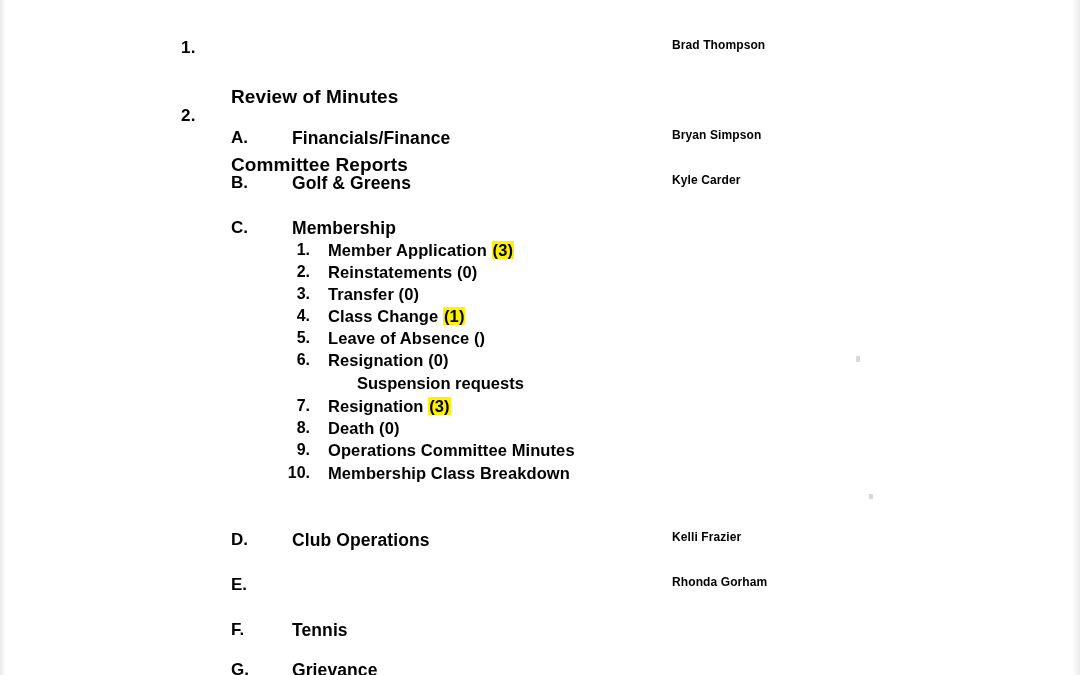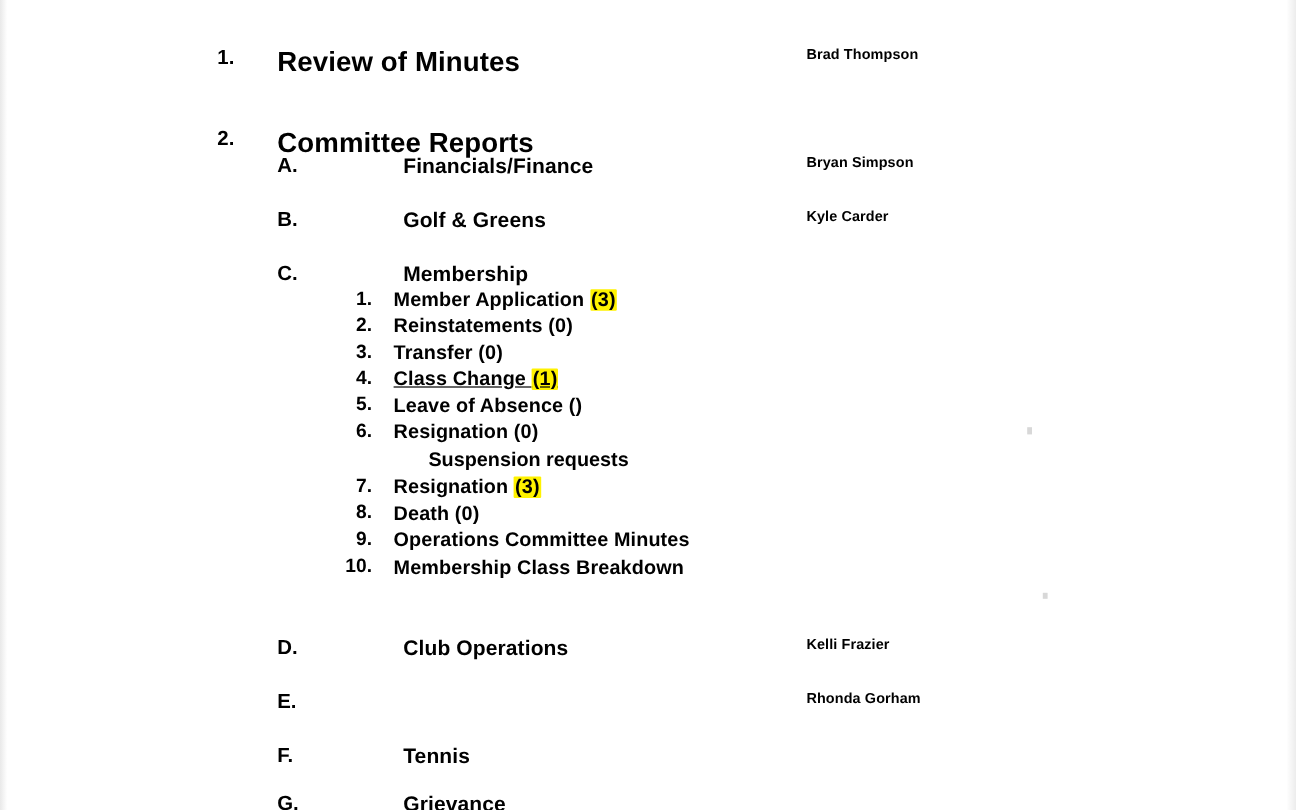--- a/index.html
+++ b/index.html
@@ -52,34 +52,34 @@
 
   .num {
     position: absolute;
     font-weight: bold;
     font-size: 17px;
     letter-spacing: 0.2px;
   }
   .title-l1 {
     position: absolute;
     font-weight: bold;
-    font-size: 23px;
-    letter-spacing: 0.1px;
+    font-size: 19px;
+    letter-spacing: 0.1px;
+    margin-top: 48px;
   }
   .letter {
     position: absolute;
     font-weight: bold;
     font-size: 17px;
   }
   .title-l2 {
     position: absolute;
     font-weight: bold;
     font-size: 17.5px;
     letter-spacing: 0.1px;
-    margin-left: 44px;
   }
   .subnum {
     position: absolute;
     font-weight: bold;
     font-size: 16px;
     text-align: right;
   }
   .title-l3 {
     position: absolute;
     font-weight: bold;
@@ -145,21 +145,21 @@
       <span>(0)</span>
     </div>
 
     <div class="subnum" style="left:272px; top:285px; width:38px;">3.</div>
     <div class="title-l3" style="left:328px; top:285px;">
       <span>Transfer</span>
       <span>(0)</span>
     </div>
 
     <div class="subnum" style="left:272px; top:307px; width:38px;">4.</div>
-    <div class="title-l3" style="left:328px; top:307px;text-decoration:underline;">
+    <div class="title-l3" style="left:328px; top:307px;">
       <span>Class Change</span>
       <span class="hl">(1)</span>
     </div>
 
     <div class="subnum" style="left:272px; top:329px; width:38px;">5.</div>
     <div class="title-l3" style="left:328px; top:329px;">
       <span>Leave of Absence</span>
       <span>()</span>
     </div>
 

